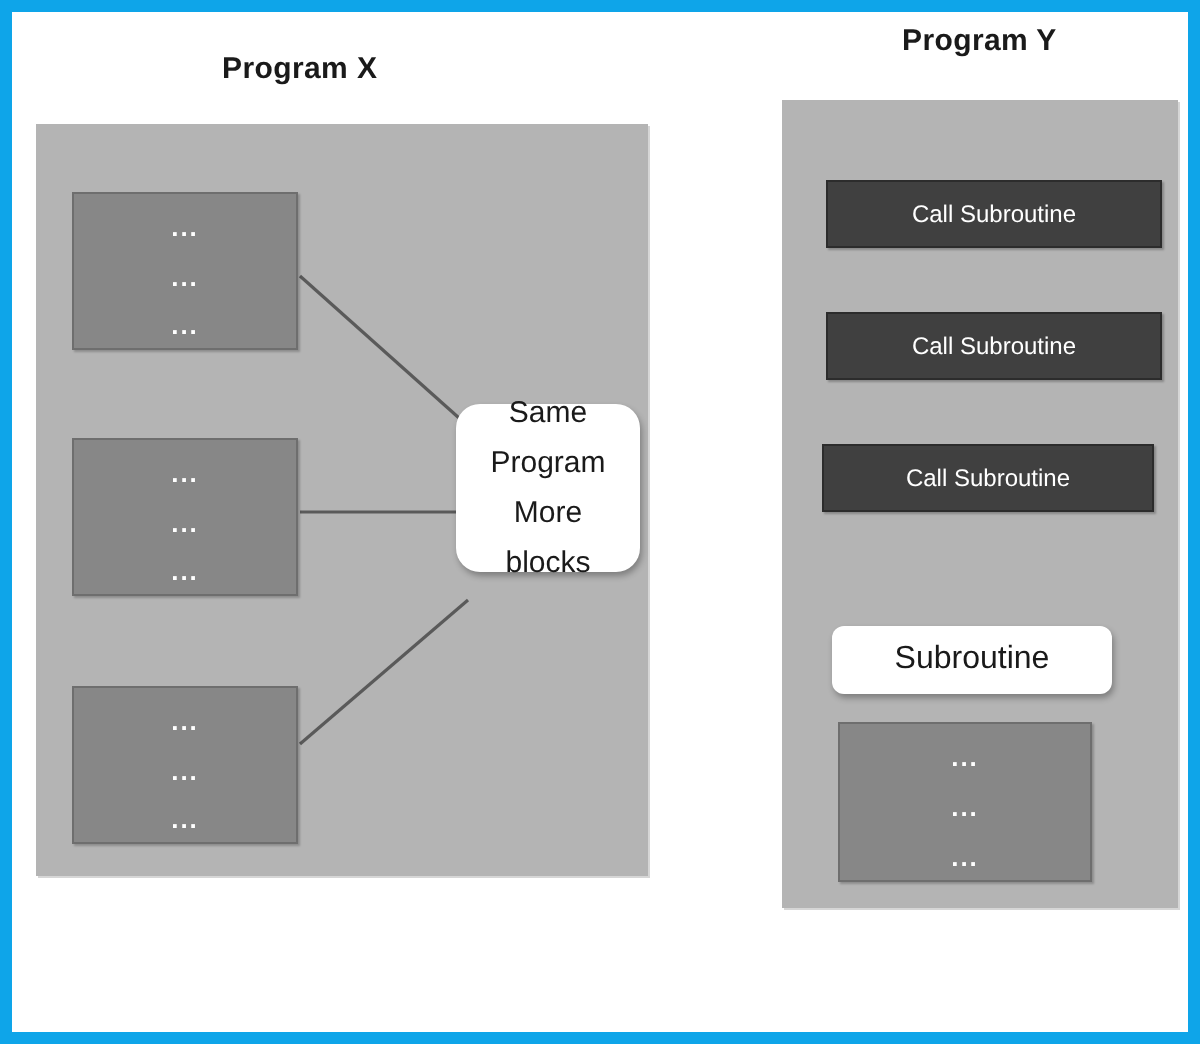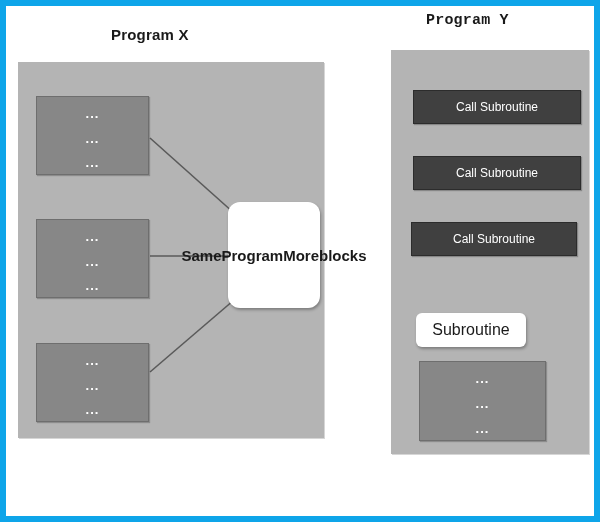--- a/index.html
+++ b/index.html
@@ -23,21 +23,21 @@
   
   .panel-title {
     position: absolute;
     font-size: 15px;
     font-weight: bold;
     color: #1a1a1a;
     letter-spacing: 0.2px;
     white-space: nowrap;
   }
   #title-x { left: 105px; top: 20px; }
-  #title-y { left: 420px; top: 6px; font-family: Liberation Mono, monospace; }
+  #title-y { left: 445px; top: 6px; }
 
   
   .panel {
     position: absolute;
     background: #b4b4b4;
     box-shadow: 1px 1px 0 rgba(0,0,0,0.16);
   }
   #panel-x { left: 12px;  top: 56px; width: 306px; height: 376px; }
   #panel-y { left: 385px; top: 44px; width: 198px; height: 404px; }
 
@@ -73,30 +73,29 @@
     width: 600px; height: 522px;
     pointer-events: none;
   }
 
   
   #callout {
     position: absolute;
     left: 222px;
     top: 196px;
     width: 92px;
-    height: 106px;
+    height: 84px;
     background: #ffffff;
     border-radius: 12px;
     box-shadow: 1px 2px 3px rgba(0,0,0,0.3);
     display: flex;
-    flex-direction: row;
+    flex-direction: column;
     align-items: center;
     justify-content: center;
     box-sizing: border-box;
-    font-weight: bold;
   }
   #callout .cline {
     font-size: 15px;
     color: #1a1a1a;
     line-height: 25px;
     white-space: nowrap;
   }
 
   
   .call-bar {
@@ -114,21 +113,21 @@
   }
   #call-1 { left: 407px; top: 84px;  width: 168px; height: 34px; }
   #call-2 { left: 407px; top: 150px; width: 168px; height: 34px; }
   #call-3 { left: 405px; top: 216px; width: 166px; height: 34px; }
 
   
   #subroutine-bar {
     position: absolute;
     left: 410px;
     top: 307px;
-    width: 110px;
+    width: 140px;
     height: 34px;
     background: #ffffff;
     border-radius: 6px;
     box-shadow: 1px 2px 3px rgba(0,0,0,0.3);
     display: flex;
     align-items: center;
     justify-content: center;
     color: #1a1a1a;
     font-size: 16px;
     white-space: nowrap;

